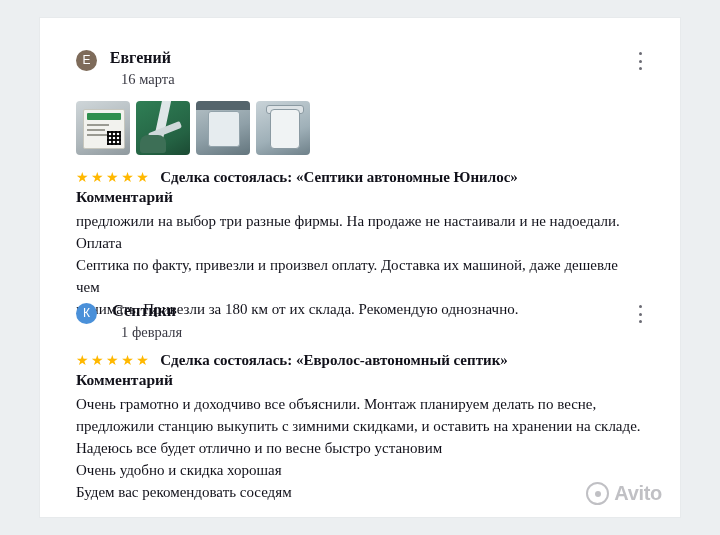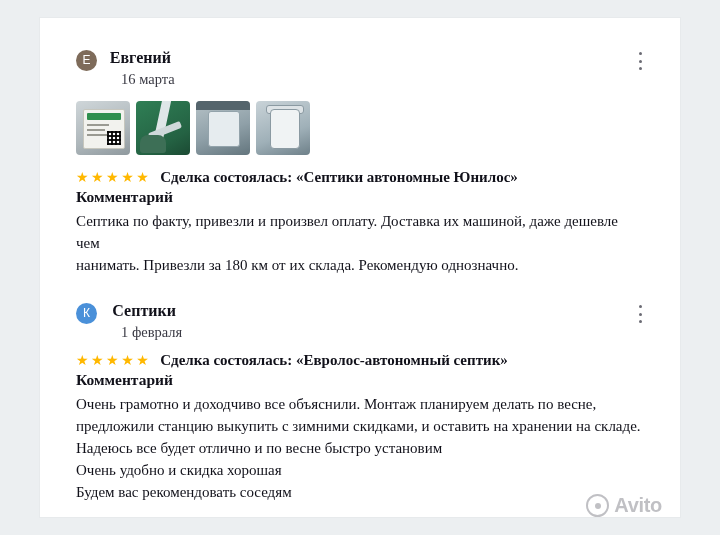--- a/index.html
+++ b/index.html
@@ -240,21 +240,21 @@
     margin-top: 4px;
     width: 568px;
   }
   .comment-body p {
     margin: 0;
   }
 
   .watermark {
     position: absolute;
     right: 18px;
-    bottom: 0;
+    bottom: 12px;
     display: flex;
     align-items: center;
     opacity: 0.55;
   }
   .wm-ring {
     width: 19px;
     height: 19px;
     border-radius: 50%;
     border: 2px solid #8d8d95;
     display: flex;
@@ -320,20 +320,21 @@
         </div>
       </div>
 
       <div class="deal-row">
         <div class="stars">★★★★★</div>
         <div class="deal-text">Сделка состоялась: «Септики автономные Юнилос»</div>
       </div>
 
       <div class="comment-title">Комментарий</div>
       <div class="comment-body">
+        <p>предложили на выбор три разные фирмы. На продаже не настаивали и не надоедали. Оплата</p>
         <p>Септика по факту, привезли и произвел оплату. Доставка их машиной, даже дешевле чем</p>
         <p>нанимать. Привезли за 180 км от их склада. Рекомендую однозначно.</p>
       </div>
     </div>
 
     <div class="review review-2">
       <div class="rev-head">
         <div class="avatar a2">К</div>
         <div class="head-text">
           <div class="author">Септики</div>

